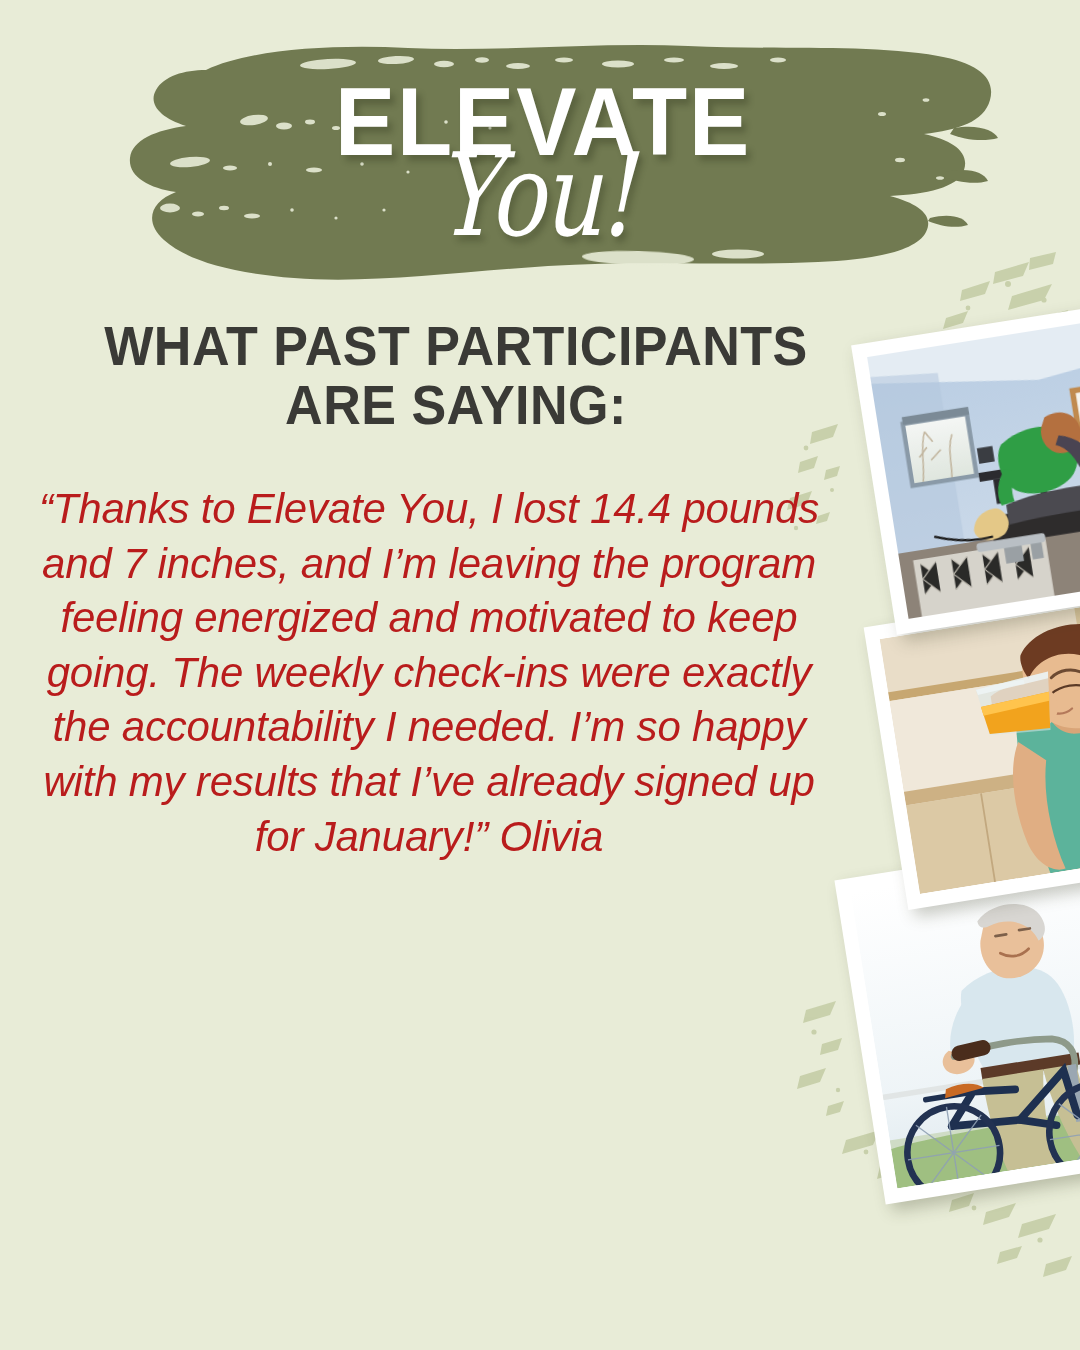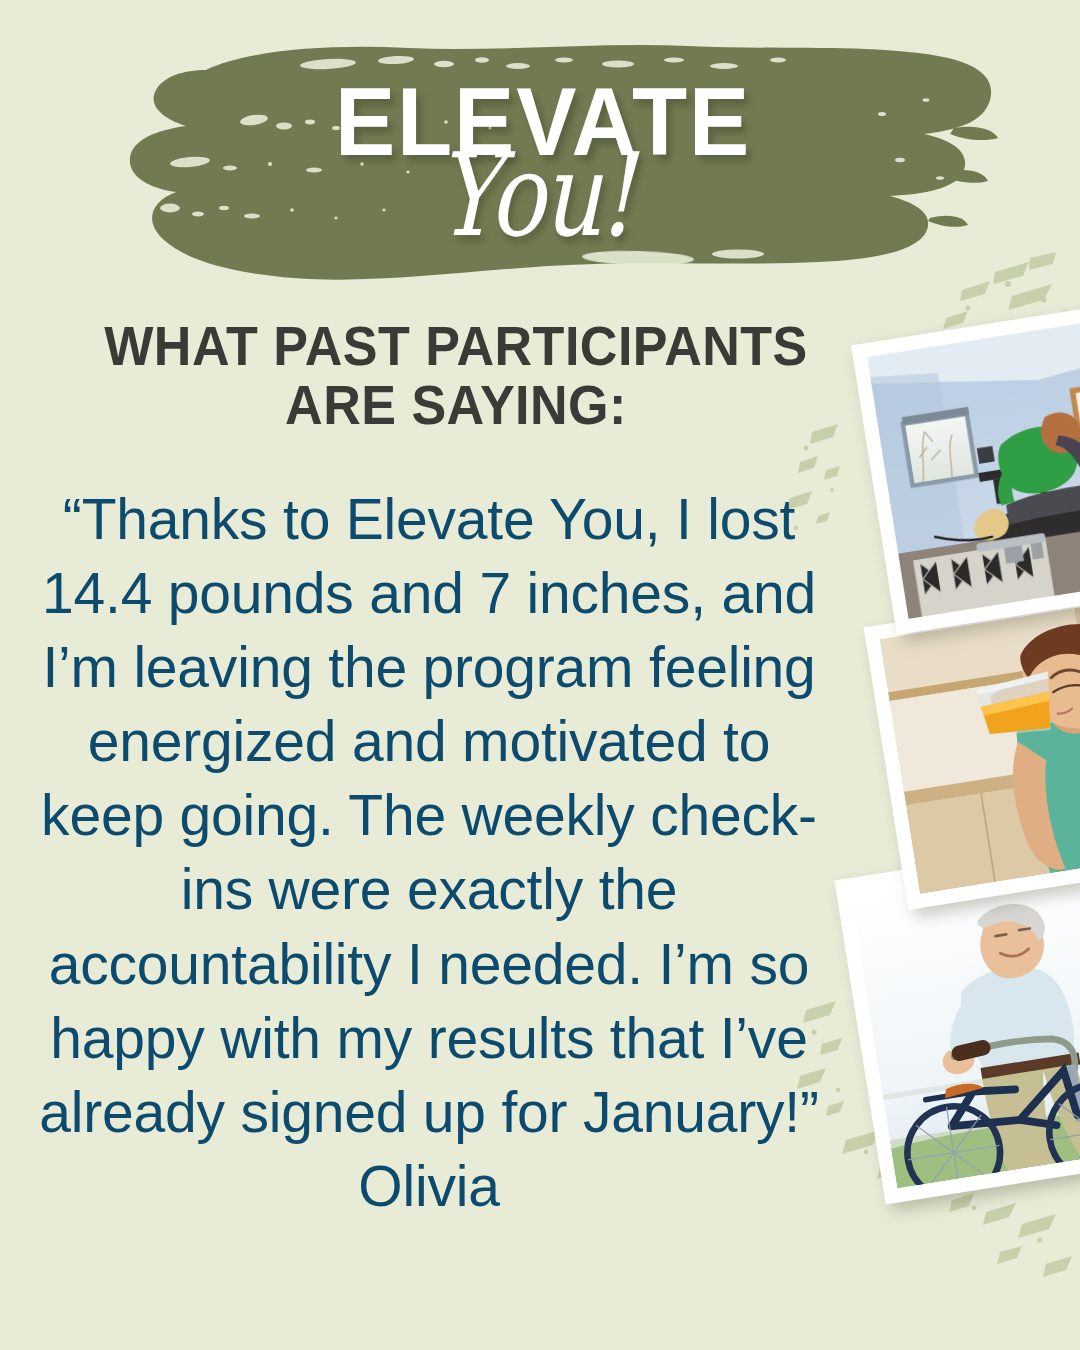--- a/index.html
+++ b/index.html
@@ -89,25 +89,26 @@
   }
   .headline .hl-line { display: block; }
 
   
   .quote {
     position: absolute;
     left: 34px;
     top: 482px;
     width: 790px;
     text-align: center;
-    color: #0c4a6e;
+    color: #b91c1c;
     font-family: "Liberation Sans Narrow", "Liberation Sans", sans-serif;
-    font-size: 57px;
+    font-size: 42px;
     line-height: 1.30;
     letter-spacing: -0.2px;
+    font-style: italic;
   }
 
   
   .photo {
     position: absolute;
     background: #ffffff;
     padding: 14px;
     box-shadow: 6px 8px 16px rgba(60,65,40,0.28);
     overflow: hidden;
   }

